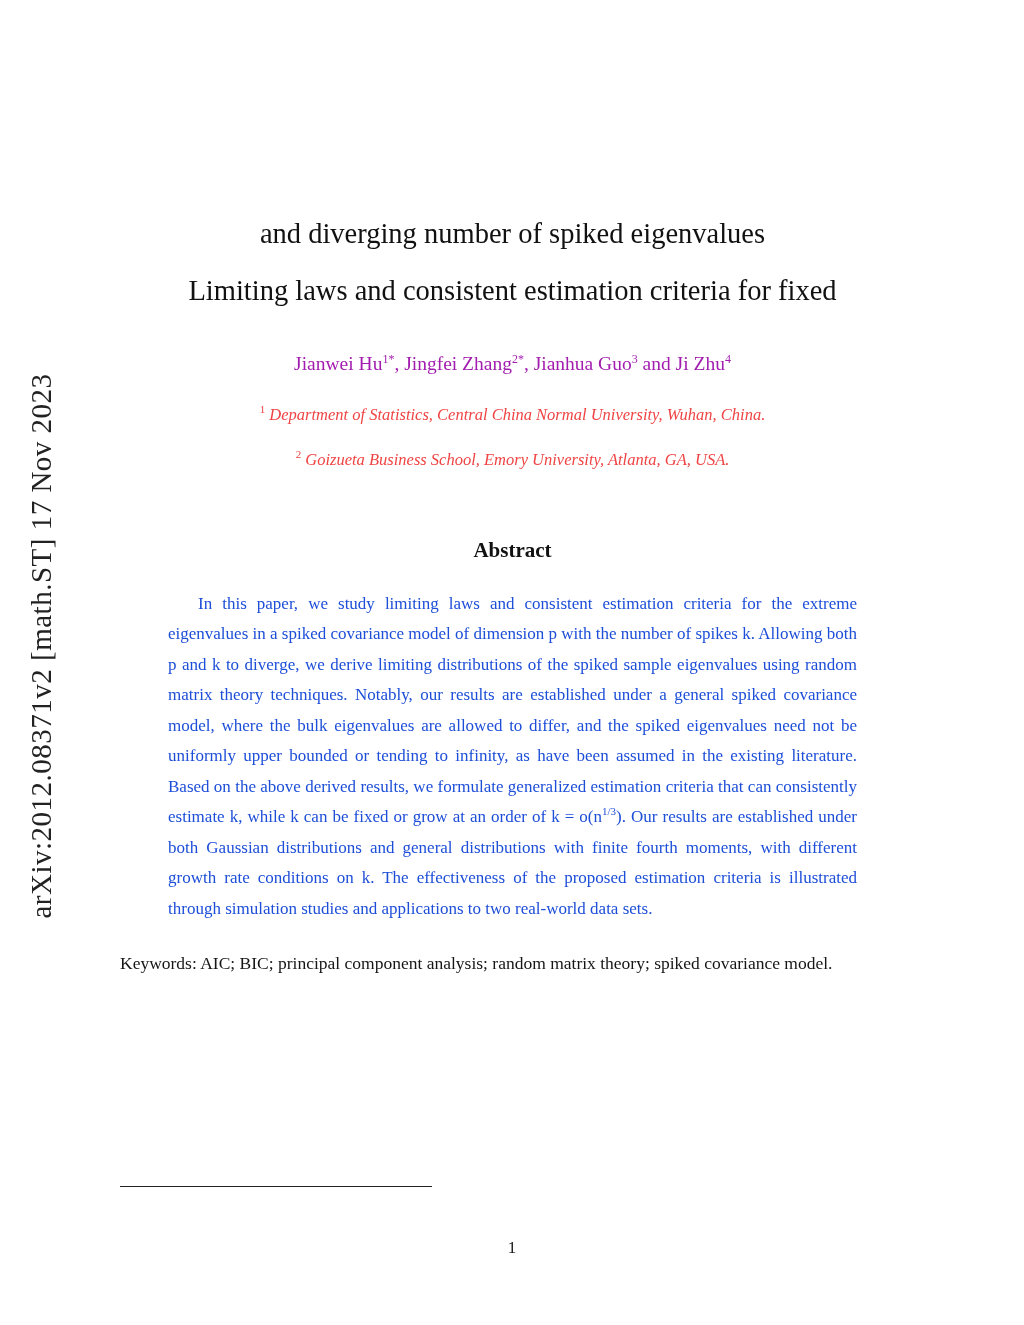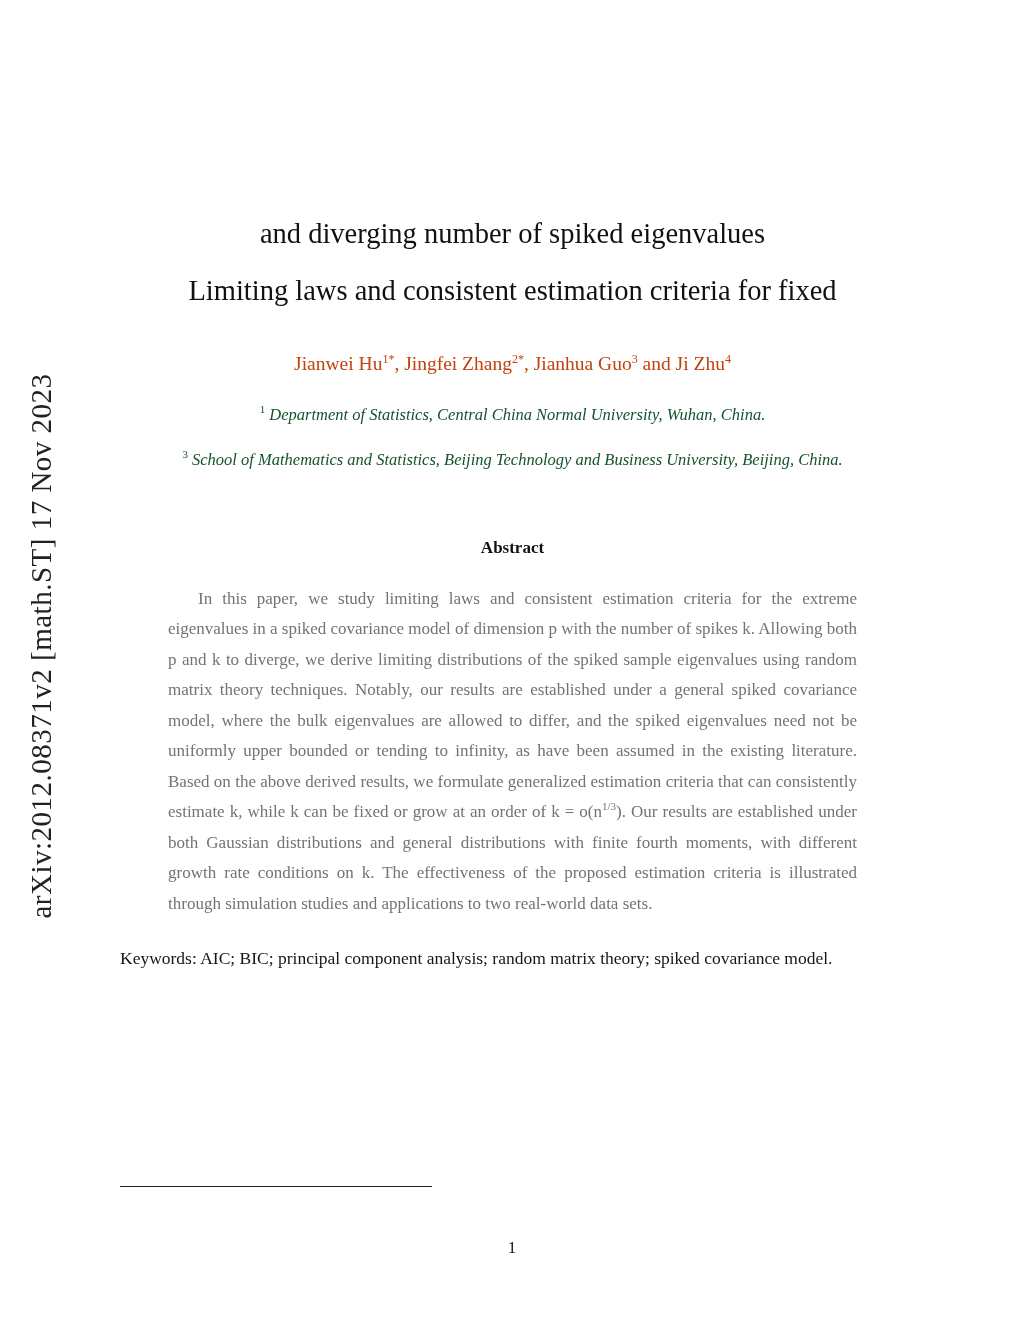--- a/index.html
+++ b/index.html
@@ -47,51 +47,51 @@
     text-align: center;
     font-size: 28.5px;
     line-height: 57px;
     color: #111111;
   }
 
   .authors {
     margin-top: 32px;
     text-align: center;
     font-size: 19.5px;
-    color: #c2410c;
+    color: #a21caf;
   }
   .authors sup { font-size: 12px; }
 
   .affiliations {
     margin-top: 14px;
     text-align: center;
     font-style: italic;
     font-size: 16.5px;
-    color: #14532d;
+    color: #ef4444;
   }
   .affil-line {
     line-height: 40px;
     white-space: nowrap;
   }
   .affil-line sup { font-size: 11px; font-style: normal; }
 
   .abstract-heading {
     margin-top: 58px;
     text-align: center;
     font-weight: bold;
-    font-size: 17px;
+    font-size: 21px;
     color: #111111;
   }
 
   .abstract-body {
     margin: 26px 48px 0 48px;
     text-align: justify;
     font-size: 17px;
     line-height: 30.5px;
-    color: #737373;
+    color: #1d4ed8;
   }
   .abstract-body .indent { display: inline-block; width: 30px; }
   .abstract-body sup { font-size: 11px; line-height: 0; }
 
   .keywords {
     margin: 26px 0 0 0;
     text-align: justify;
     font-size: 17.5px;
     line-height: 26px;
     color: #161616;
@@ -139,21 +139,21 @@
       <div>and diverging number of spiked eigenvalues</div>
       <div>Limiting laws and consistent estimation criteria for fixed</div>
     </div>
 
     <div class="authors">
       <span><span>Jianwei Hu</span><sup>1*</sup><span>, </span></span><span><span>Jingfei Zhang</span><sup>2*</sup><span>, </span></span><span><span>Jianhua Guo</span><sup>3</sup><span> and </span></span><span><span>Ji Zhu</span><sup>4</sup><span></span></span>
     </div>
 
     <div class="affiliations">
       <div class="affil-line"><sup>1</sup><span> Department of Statistics, Central China Normal University, Wuhan, China.</span></div>
-      <div class="affil-line"><sup>3</sup><span> School of Mathematics and Statistics, Beijing Technology and Business University, Beijing, China.</span></div>
+      <div class="affil-line"><sup>2</sup><span> Goizueta Business School, Emory University, Atlanta, GA, USA.</span></div>
     </div>
 
     <div class="abstract-heading">Abstract</div>
 
     <p class="abstract-body"><span class="indent"></span><span>In this paper, we study limiting laws and consistent estimation criteria for the extreme eigenvalues in a spiked covariance model of dimension p with the number of spikes k. Allowing both p and k to diverge, we derive limiting distributions of the spiked sample eigenvalues using random matrix theory techniques. Notably, our results are established under a general spiked covariance model, where the bulk eigenvalues are allowed to differ, and the spiked eigenvalues need not be uniformly upper bounded or tending to infinity, as have been assumed in the existing literature. Based on the above derived results, we formulate generalized estimation criteria that can consistently estimate k, while k can be fixed or grow at an order of k = o(n</span><sup>1/3</sup><span>). Our results are established under both Gaussian distributions and general distributions with finite fourth moments, with different growth rate conditions on k. The effectiveness of the proposed estimation criteria is illustrated through simulation studies and applications to two real-world data sets.</span></p>
 
     <p class="keywords">Keywords: AIC; BIC; principal component analysis; random matrix theory; spiked covariance model.</p>
 
   </div>
 

